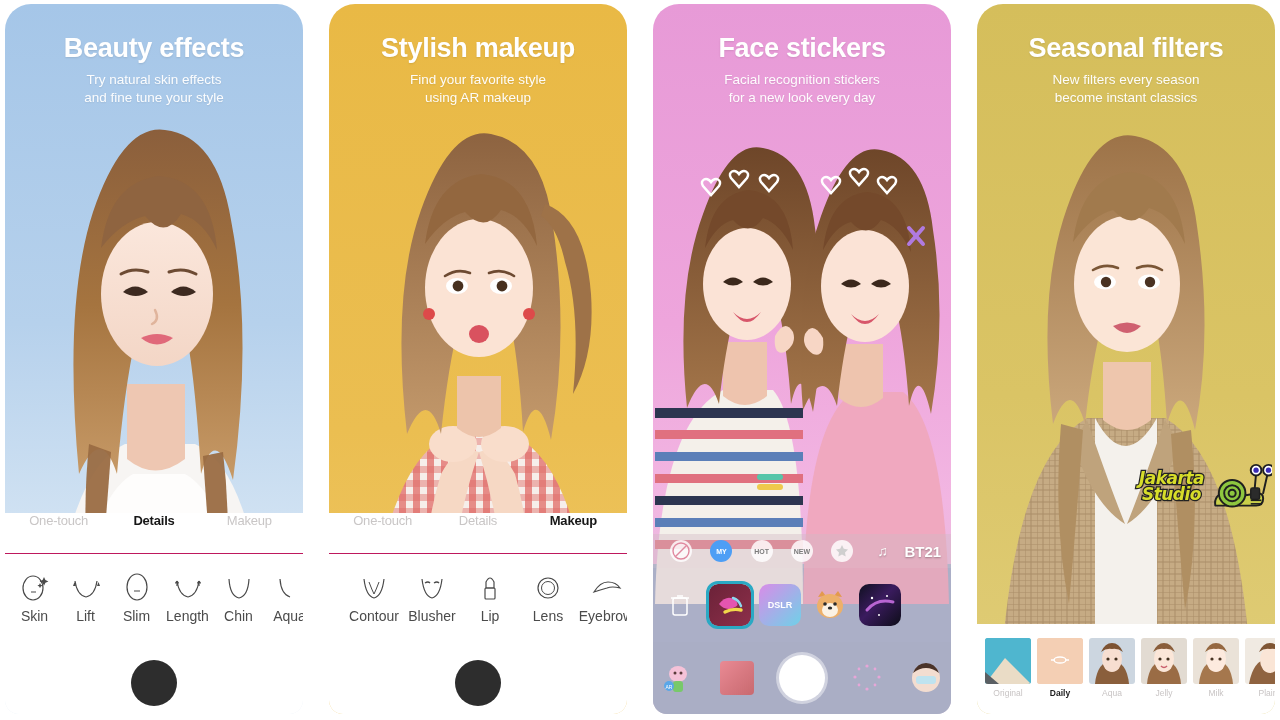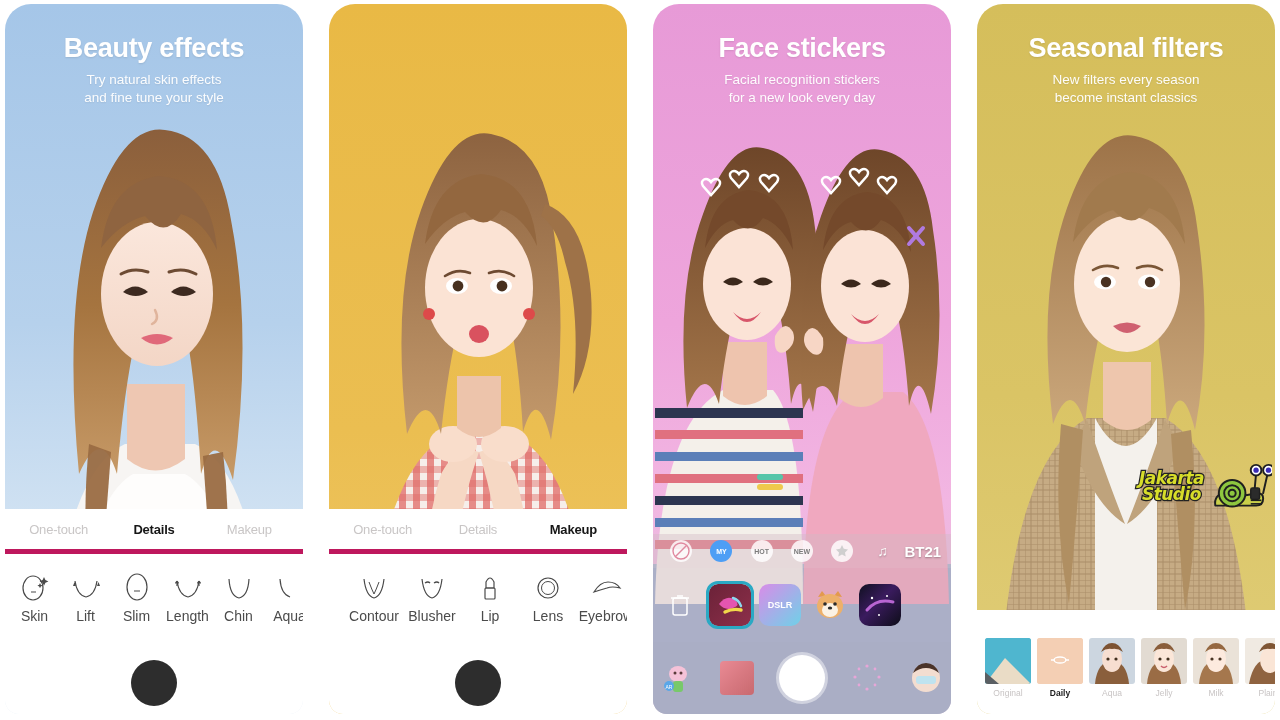--- a/index.html
+++ b/index.html
@@ -54,23 +54,23 @@
   }
   .fig-svg{position:absolute;bottom:0;left:0;width:100%;height:100%;}
 
   
   .sheet{
     position:absolute;left:0;right:0;bottom:0;
     background:#ffffff;
     z-index:8;
   }
   .tabs{
-    display:flex;align-items:center;
+    display:flex;align-items:flex-start;
     height:40px;
-    border-bottom:5px solid #be185d;
+    border-bottom:1px solid #be185d;
     padding:0 6px;
   }
   .tab{
     flex:1 1 0;
     text-align:center;
     font-size:13px;
     color:#c9c6c6;
     letter-spacing:-.2px;
     white-space:nowrap;
   }
@@ -150,21 +150,21 @@
     box-shadow:0 0 0 3px rgba(255,255,255,.45);
   }
 
   
   .filtersheet{
     position:absolute;left:0;right:0;bottom:0;
     background:#ffffff;z-index:8;
   }
   .filters{
     display:flex;align-items:flex-start;
-    padding:28px 6px 0 6px;height:76px;overflow:hidden;
+    padding:14px 6px 0 6px;height:76px;overflow:hidden;
   }
   .filt{flex:0 0 auto;width:50px;text-align:center;margin-right:2px;}
   .filt .thumb{
     width:46px;height:46px;border-radius:3px;margin:0 auto;
     overflow:hidden;position:relative;
   }
   .filt .lb{font-size:8.5px;color:#c8c4c4;margin-top:4px;white-space:nowrap;}
   .filt.active .lb{color:#1d1d1d;font-weight:bold;}
 
   
@@ -352,20 +352,25 @@
         <circle cx="173" cy="282" r="5.4" fill="#47301f"></circle>
         <path d="M116 272 q12 -8 25 -3" stroke="#6d4a31" stroke-width="2.6" fill="none" stroke-linecap="round"></path>
         <path d="M160 269 q13 -5 25 3" stroke="#6d4a31" stroke-width="2.6" fill="none" stroke-linecap="round"></path>
 
         <ellipse cx="150" cy="330" rx="10" ry="9" fill="#d9525f"></ellipse>
 
         <circle cx="100" cy="310" r="6" fill="#dd4a4a"></circle>
         <circle cx="200" cy="310" r="6" fill="#dd4a4a"></circle>
       </svg>
 
+      <div class="caption">
+        <div class="cap-title">Stylish makeup</div>
+        <div class="cap-sub">Find your favorite style
+using AR makeup</div>
+      </div>
     </div>
 
     <div class="sheet">
       <div class="tabs">
         <div class="tab">One-touch</div>
         <div class="tab">Details</div>
         <div class="tab active">Makeup</div>
       </div>
       <div class="tools" style="padding-left:16px;">
         <div class="tool" style="width:58px">

